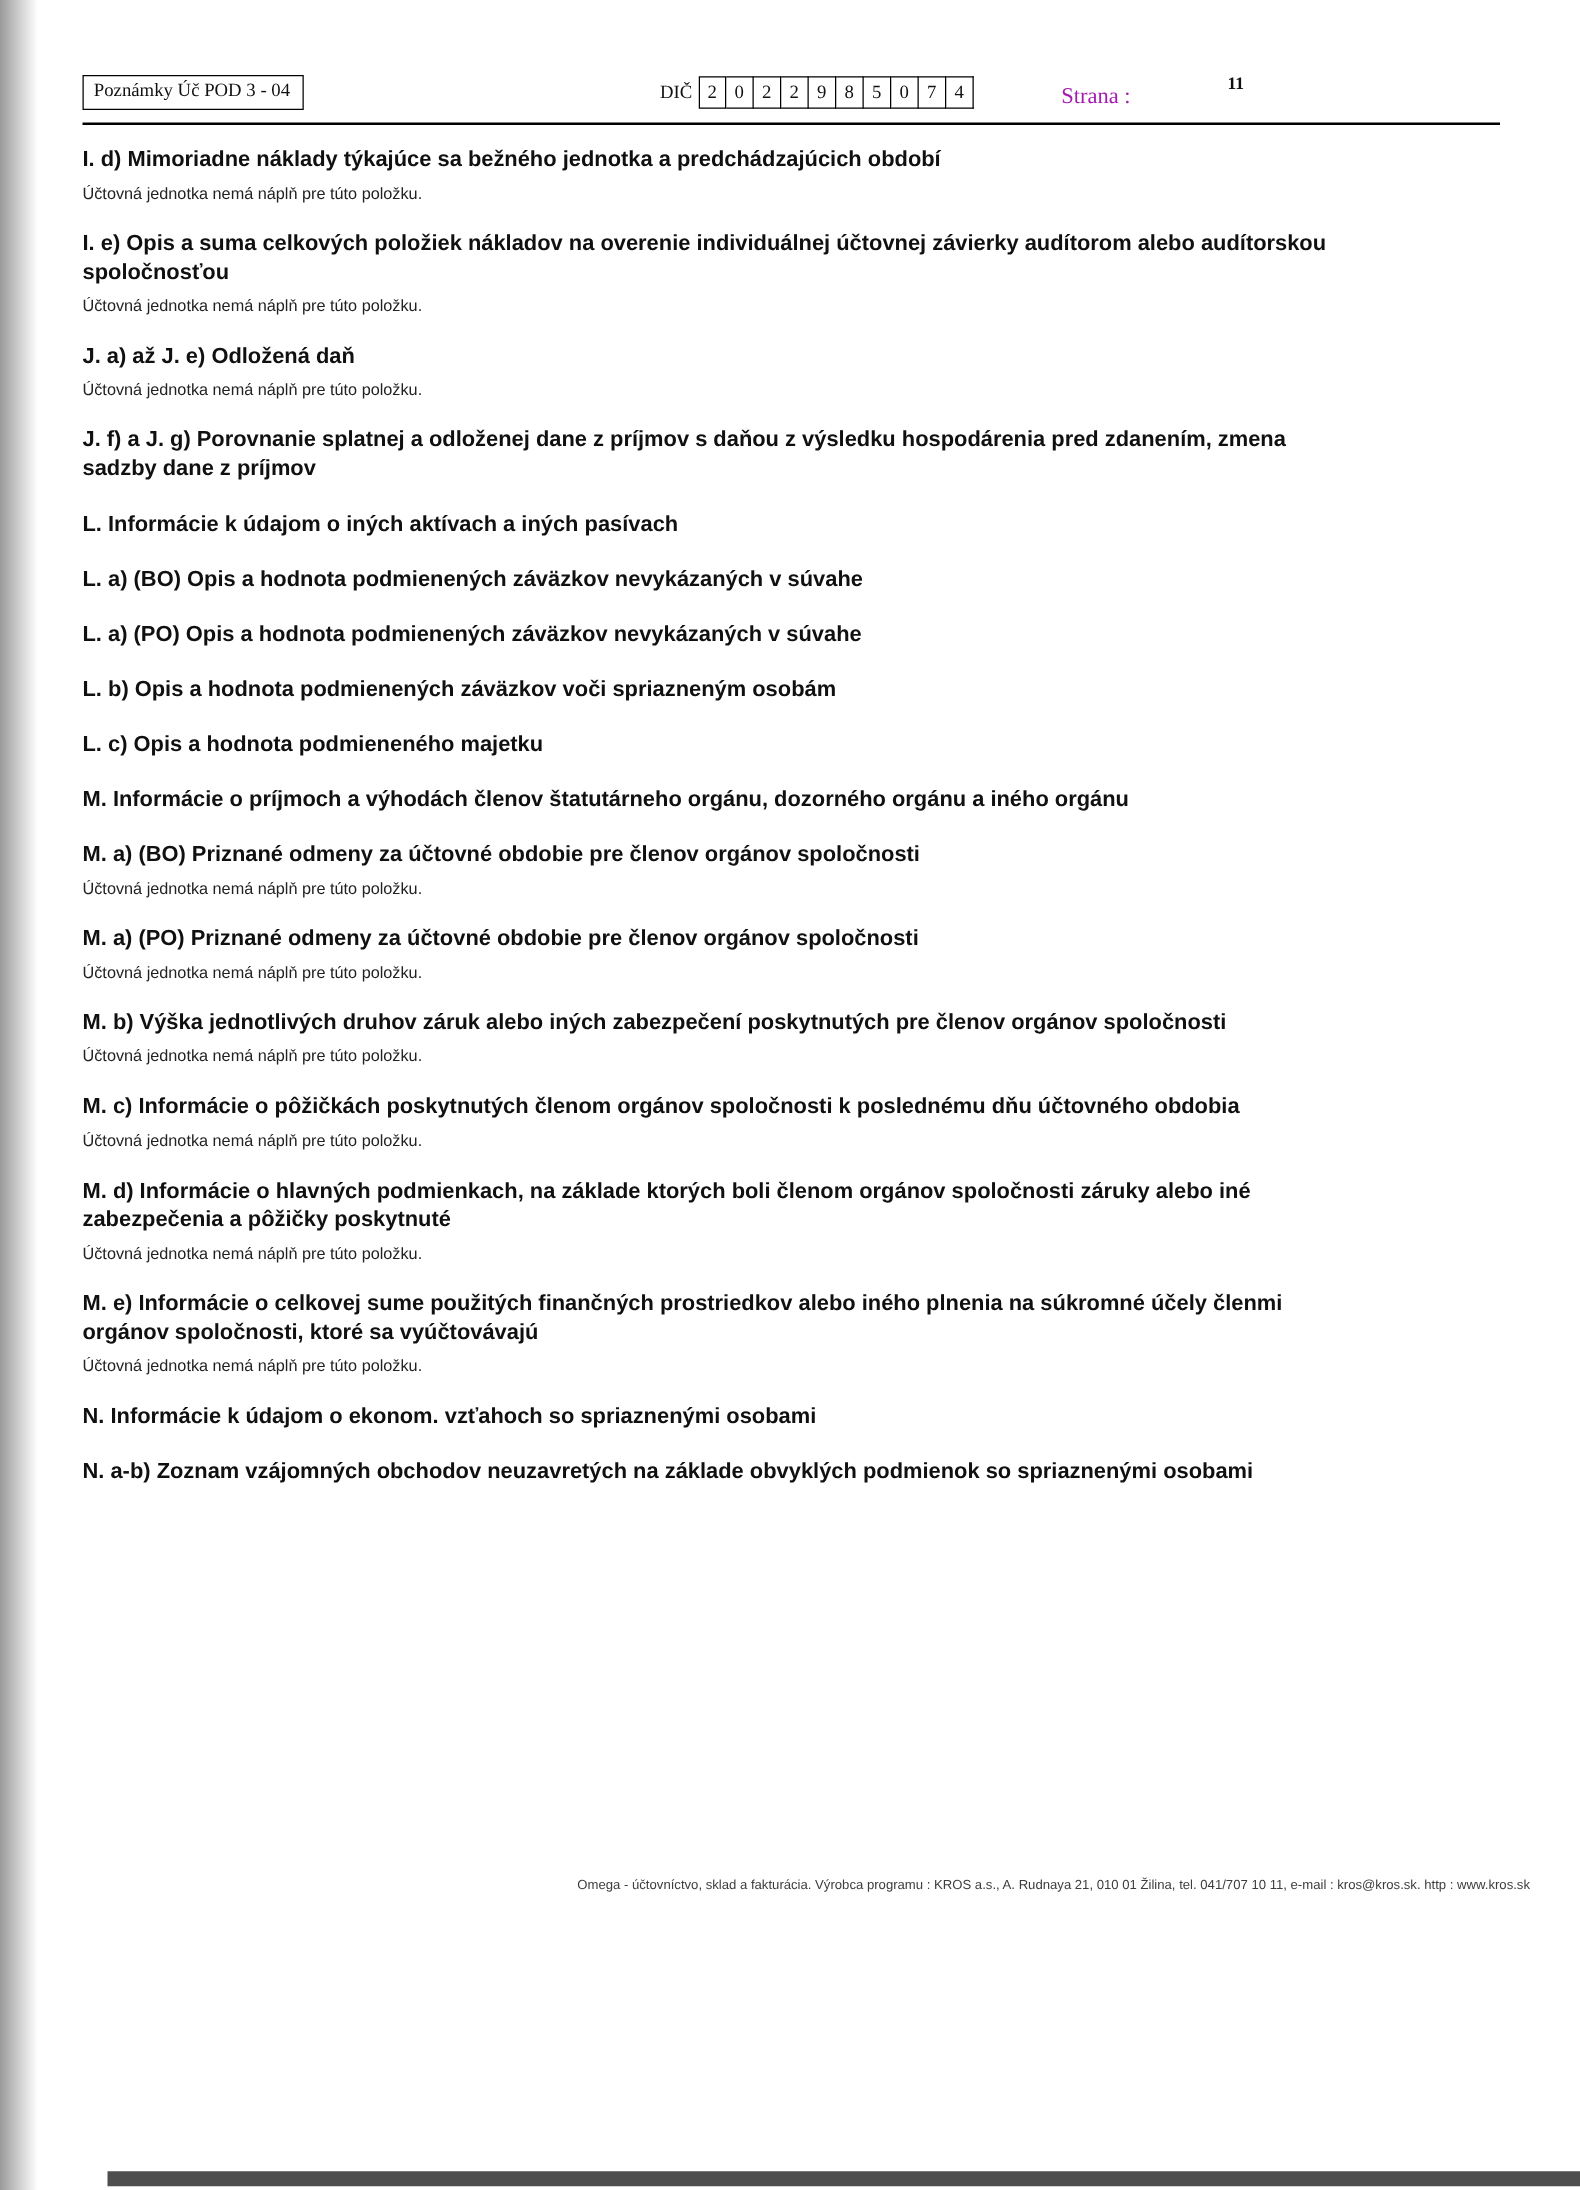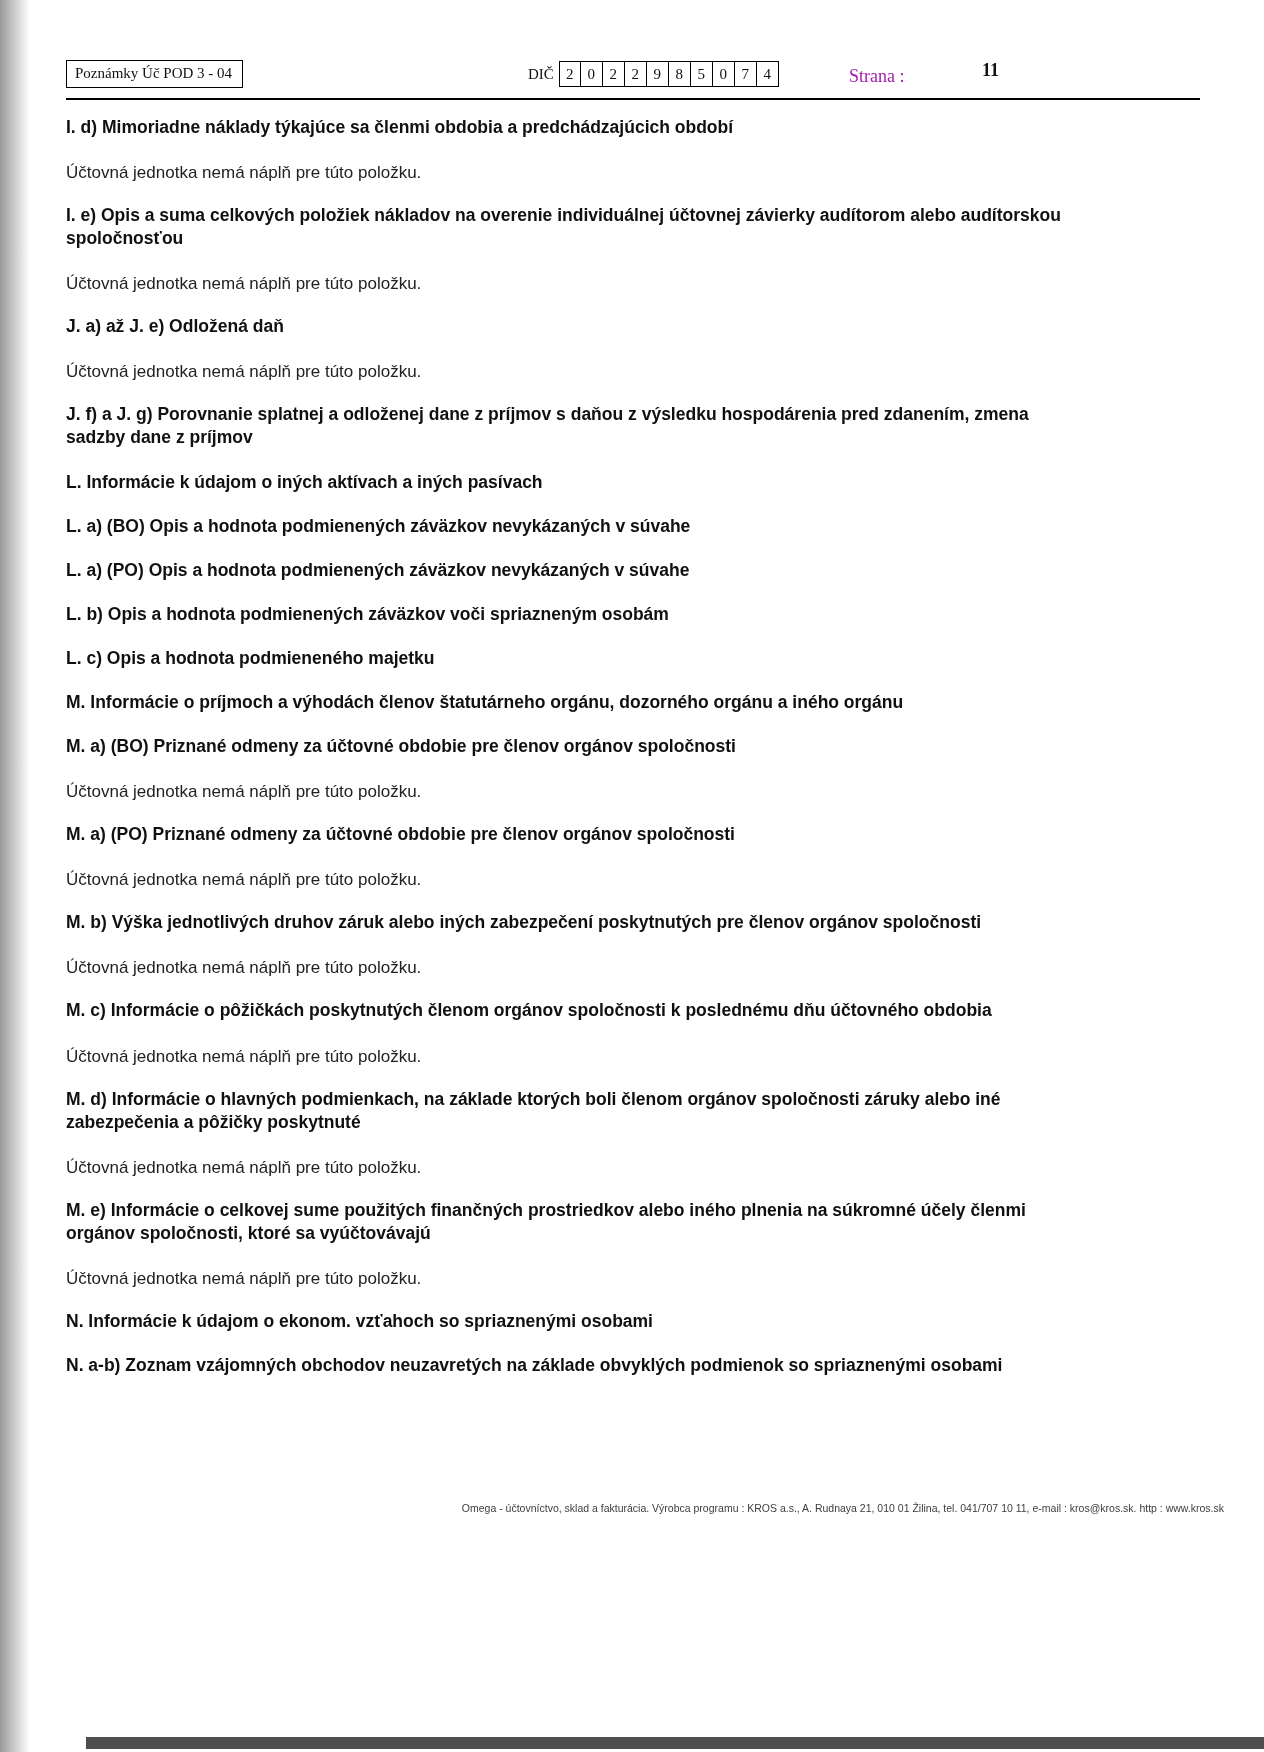--- a/index.html
+++ b/index.html
@@ -74,42 +74,42 @@
   .dic-cell:first-child { border-left: 1.5px solid #000; }
   .page-label {
     position: absolute;
     left: 783px; top: 8px;
     font-size: 18px;
     color: #a21caf;
   }
   .page-number {
     position: absolute;
     left: 916px; top: 2px;
-    font-size: 18px;
+    font-size: 14px;
     font-weight: bold;
     color: #111;
   }
   .header-rule {
     margin-top: 4px;
     border-top: 2px solid #000;
     height: 0;
   }
   
   .sections { margin-top: 16px; }
   .section { margin-bottom: 21px; }
   .heading {
     font-size: 17.5px;
     font-weight: bold;
     line-height: 1.32;
     color: #101010;
     max-width: 1010px;
   }
   .note {
-    margin-top: 24px;
-    font-size: 17px;
+    margin-top: 8px;
+    font-size: 13px;
     color: #222;
   }
   
   .footer {
     position: absolute;
     top: 1502px;
     left: 90px;
     right: 40px;
     text-align: right;
     font-size: 10.5px;
@@ -143,21 +143,21 @@
           </span>
       </div>
       <span class="page-label">Strana :</span>
       <span class="page-number">11</span>
     </div>
 
     <div class="header-rule"></div>
 
     <div class="sections">
         <div class="section">
-          <div class="heading">I. d) Mimoriadne náklady týkajúce sa členmi obdobia a predchádzajúcich období</div>
+          <div class="heading">I. d) Mimoriadne náklady týkajúce sa bežného jednotka a predchádzajúcich období</div>
           <div class="note">Účtovná jednotka nemá náplň pre túto položku.</div>
         </div>
         <div class="section">
           <div class="heading">I. e) Opis a suma celkových položiek nákladov na overenie individuálnej účtovnej závierky audítorom alebo audítorskou spoločnosťou</div>
           <div class="note">Účtovná jednotka nemá náplň pre túto položku.</div>
         </div>
         <div class="section">
           <div class="heading">J. a) až J. e) Odložená daň</div>
           <div class="note">Účtovná jednotka nemá náplň pre túto položku.</div>
         </div>

